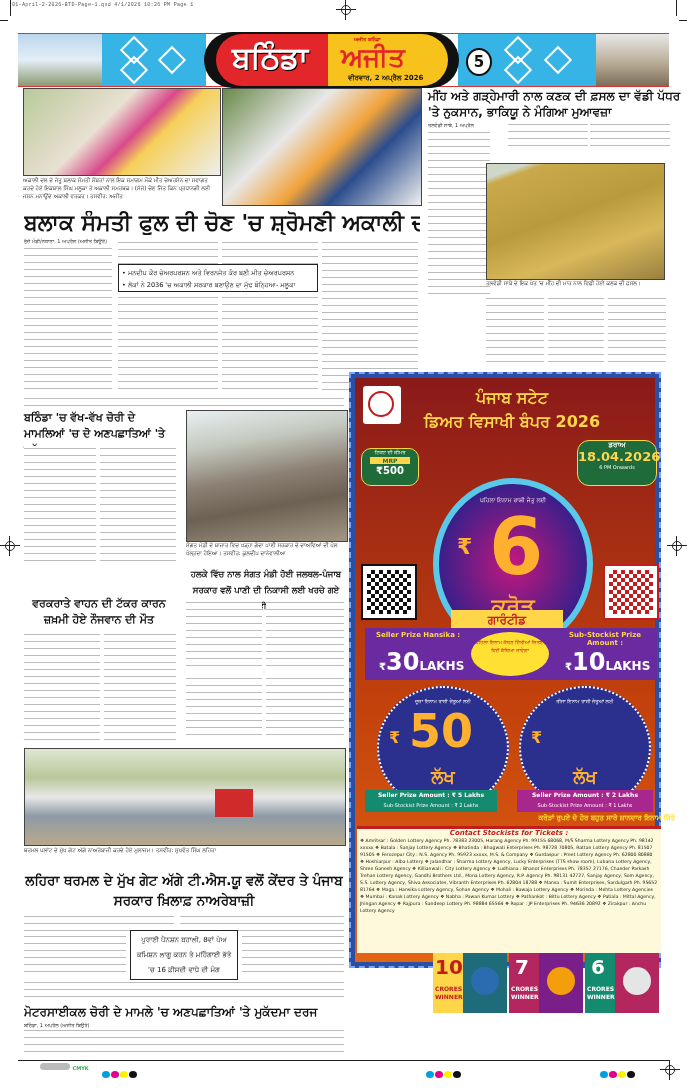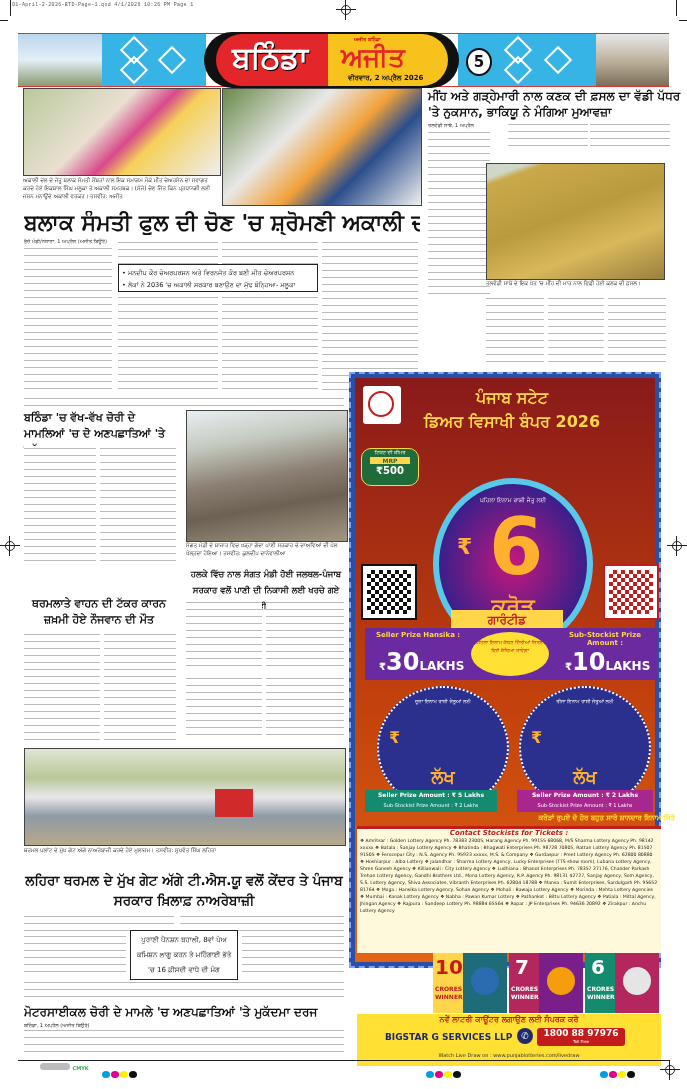--- a/index.html
+++ b/index.html
@@ -120,21 +120,21 @@
 <div class="abs col" style="left:24px;top:396px;width:320px;height:10px;"></div>
 <div class="abs headline" style="left:24px;top:410px;width:148px;font-size:11px;line-height:16px;">ਬਠਿੰਡਾ 'ਚ ਵੱਖ-ਵੱਖ ਚੋਰੀ ਦੇ ਮਾਮਲਿਆਂ 'ਚ ਦੋ ਅਣਪਛਾਤਿਆਂ 'ਤੇ ਮੁਕੱਦਮਾ ਦਰਜ</div>
 <div class="abs col" style="left:24px;top:446px;width:72px;height:120px;"></div>
 <div class="abs col" style="left:100px;top:446px;width:76px;height:120px;"></div>
 <div class="abs photo-box" style="left:186px;top:410px;width:160px;height:130px;background:linear-gradient(170deg,#e9eef2 0,#c4c9bf 25%,#8c8074 50%,#6d6154 70%,#a29683);"></div>
 <div class="abs caption" style="left:186px;top:541px;width:160px;height:16px;overflow:hidden;">ਸੰਗਤ ਮੰਡੀ ਦੇ ਬਾਜ਼ਾਰ ਵਿਚ ਖੜ੍ਹਾ ਗੰਦਾ ਪਾਣੀ ਸਰਕਾਰ ਦੇ ਦਾਅਵਿਆਂ ਦੀ ਪੋਲ ਖੋਲ੍ਹਦਾ ਹੋਇਆ। ਤਸਵੀਰ: ਕੁਲਦੀਪ ਦਾਨੇਵਾਲੀਆ</div>
 <div class="abs headline" style="left:186px;top:566px;width:160px;font-size:8.5px;line-height:16px;text-align:center;">ਹਲਕੇ ਵਿੱਚ ਨਾਲ ਸੰਗਤ ਮੰਡੀ ਹੋਈ ਜਲਥਲ-ਪੰਜਾਬ ਸਰਕਾਰ ਵਲੋਂ ਪਾਣੀ ਦੀ ਨਿਕਾਸੀ ਲਈ ਖਰਚੇ ਗਏ ਕਰੋੜਾਂ ਰੁਪਏ ਵੀ ਕੰਮ ਨਹੀਂ ਆਏ</div>
 <div class="abs col" style="left:186px;top:600px;width:76px;height:66px;"></div>
 <div class="abs col" style="left:266px;top:600px;width:78px;height:66px;"></div>
 
-<div class="abs headline" style="left:24px;top:596px;width:150px;font-size:11px;line-height:16px;text-align:center;">ਥਰਮਲਾਤੇ ਵਾਹਨ ਦੀ ਟੱਕਰ ਕਾਰਨ ਜ਼ਖ਼ਮੀ ਹੋਏ ਨੌਜਵਾਨ ਦੀ ਮੌਤ</div>
+<div class="abs headline" style="left:24px;top:596px;width:150px;font-size:11px;line-height:16px;text-align:center;">ਵਰਕਰਾਤੇ ਵਾਹਨ ਦੀ ਟੱਕਰ ਕਾਰਨ ਜ਼ਖ਼ਮੀ ਹੋਏ ਨੌਜਵਾਨ ਦੀ ਮੌਤ</div>
 <div class="abs col" style="left:24px;top:632px;width:76px;height:112px;"></div>
 <div class="abs col" style="left:104px;top:632px;width:72px;height:112px;"></div>
 <div class="abs col" style="left:186px;top:676px;width:76px;height:64px;"></div>
 <div class="abs col" style="left:266px;top:676px;width:78px;height:64px;"></div>
 
 <div class="abs photo-box" style="left:24px;top:748px;width:320px;height:96px;background:linear-gradient(180deg,#dfe6d2 0,#b9c79a 30%,#e8e8e8 50%,#8e9aa6 70%,#b9a98a);">
   <div style="position:absolute;left:190px;top:40px;width:38px;height:28px;background:#d02a2a;"></div>
 </div>
 <div class="abs caption" style="left:24px;top:846px;width:320px;height:14px;overflow:hidden;">ਥਰਮਲ ਪਲਾਂਟ ਦੇ ਮੁੱਖ ਗੇਟ ਅੱਗੇ ਨਾਅਰੇਬਾਜ਼ੀ ਕਰਦੇ ਹੋਏ ਮੁਲਾਜ਼ਮ। ਤਸਵੀਰ: ਸੁਖਵੰਤ ਸਿੰਘ ਲਹਿਰਾ</div>
 
@@ -156,20 +156,25 @@
       <div style="margin:5px;width:26px;height:26px;border:2px solid #c21c1c;border-radius:50%;box-sizing:border-box;"></div>
     </div>
     <div class="ad-title" style="top:10px;font-size:16px;">ਪੰਜਾਬ ਸਟੇਟ</div>
     <div class="ad-title" style="top:34px;font-size:16px;">ਡਿਅਰ ਵਿਸਾਖੀ ਬੰਪਰ 2026</div>
 
     <div style="position:absolute;left:6px;top:70px;width:56px;height:36px;background:#1f6b3a;border:1px solid #ffd54a;border-radius:10px;text-align:center;color:#fff;">
       <div style="font-size:5px;">ਟਿਕਟ ਦੀ ਕੀਮਤ</div>
       <div style="font-size:6px;background:#ffd54a;color:#1f6b3a;margin:1px 8px;font-weight:bold;">MRP</div>
       <div style="font-size:10px;font-weight:bold;">₹500</div>
     </div>
+    <div style="position:absolute;left:222px;top:62px;width:78px;height:44px;background:#1f6b3a;border:1px solid #ffd54a;border-radius:12px;text-align:center;color:#fff;">
+      <div style="font-size:7px;font-weight:bold;">ਡਰਾਅ</div>
+      <div style="font-size:13px;font-weight:bold;color:#ffd54a;">18.04.2026</div>
+      <div style="font-size:5px;">6 PM Onwards</div>
+    </div>
 
     <div class="circle">
       <div style="position:absolute;top:12px;width:100%;text-align:center;font-size:6px;color:#fff;">ਪਹਿਲਾ ਇਨਾਮ ਰਾਸ਼ੀ ਜੇਤੂ ਲਈ</div>
       <div style="position:absolute;left:18px;top:50px;font-size:22px;color:#ffb02e;font-weight:bold;">₹</div>
       <div class="bigno" style="left:50px;top:18px;font-size:78px;">6</div>
       <div class="bigno" style="left:0;width:100%;text-align:center;top:110px;font-size:22px;">ਕਰੋੜ</div>
     </div>
     <div style="position:absolute;left:6px;top:186px;width:52px;height:52px;background:#fff;border:2px solid #111;">
       <div style="margin:4px;width:44px;height:44px;background:repeating-conic-gradient(#111 0 25%,#fff 0 50%) 0 0/8px 8px;"></div>
     </div>
@@ -186,20 +191,21 @@
       <div style="position:absolute;left:106px;top:4px;width:78px;height:44px;border-radius:50%;background:#ffe033;color:#c21c1c;font-size:5px;text-align:center;line-height:8px;padding-top:6px;box-sizing:border-box;">ਪਹਿਲਾ ਇਨਾਮ ਕੱਢਣ ਦਿੱਤੀਆਂ ਜਿਤਣਾਂ ਵਿਚੋਂ ਕੱਢਿਆ ਜਾਵੇਗਾ</div>
       <div style="position:absolute;left:192px;top:3px;width:96px;text-align:center;color:#ffd54a;font-size:7px;font-weight:bold;">Sub-Stockist Prize Amount :</div>
       <div style="position:absolute;left:200px;top:20px;color:#fff;font-weight:bold;white-space:nowrap;">
         <span style="font-size:10px;">₹</span><span style="font-size:24px;">10</span><span style="font-size:12px;">LAKHS</span>
       </div>
     </div>
 
     <div class="burst" style="left:22px;top:308px;">
       <div style="position:absolute;top:10px;width:100%;text-align:center;font-size:5px;color:#fff;">ਦੂਜਾ ਇਨਾਮ ਰਾਸ਼ੀ ਜੇਤੂਆਂ ਲਈ</div>
       <div style="position:absolute;left:10px;top:40px;font-size:16px;color:#ffb02e;font-weight:bold;">₹</div>
+      <div class="bigno" style="left:30px;top:16px;font-size:46px;">50</div>
       <div class="bigno" style="left:0;width:100%;text-align:center;top:78px;font-size:18px;">ਲੱਖ</div>
     </div>
     <div class="burst" style="left:164px;top:308px;">
       <div style="position:absolute;top:10px;width:100%;text-align:center;font-size:5px;color:#fff;">ਤੀਜਾ ਇਨਾਮ ਰਾਸ਼ੀ ਜੇਤੂਆਂ ਲਈ</div>
       <div style="position:absolute;left:10px;top:40px;font-size:16px;color:#ffb02e;font-weight:bold;">₹</div>
       <div class="bigno" style="left:0;width:100%;text-align:center;top:78px;font-size:18px;">ਲੱਖ</div>
     </div>
 
     <div style="position:absolute;left:10px;top:412px;width:132px;height:22px;background:#148a6e;color:#fff;font-size:5px;text-align:center;line-height:10px;">
       <div style="font-size:6px;font-weight:bold;">Seller Prize Amount : ₹ 5 Lakhs</div>
@@ -236,30 +242,20 @@
       <div class="wcell" style="left:228px;background:linear-gradient(90deg,#148a6e 40%,#b3265e 40%);">
         <div style="position:absolute;left:6px;top:2px;color:#fff;font-weight:bold;font-size:20px;">6</div>
         <div style="position:absolute;left:2px;top:32px;color:#fff;font-size:6px;font-weight:bold;line-height:8px;">
             <div>CRORES</div>
             <div>WINNER</div>
           </div>
         <div style="position:absolute;left:38px;top:14px;width:28px;height:28px;border-radius:50%;background:#e5e5e5;"></div>
       </div>
     </div>
 
-    <div class="footerad">
-      <div style="position:absolute;top:1px;width:100%;text-align:center;color:#c21c1c;font-size:8px;font-weight:bold;">ਨਵੇਂ ਲਾਟਰੀ ਕਾਊਂਟਰ ਲਗਾਉਣ ਲਈ ਸੰਪਰਕ ਕਰੋ</div>
-      <div style="position:absolute;left:28px;top:18px;font-size:9px;font-weight:bold;color:#1f2a6b;">BIGSTAR G SERVICES LLP</div>
-      <div style="position:absolute;left:160px;top:14px;width:16px;height:16px;border-radius:50%;background:#1f2a6b;color:#fff;font-size:9px;text-align:center;line-height:16px;">✆</div>
-      <div style="position:absolute;left:180px;top:14px;width:88px;height:18px;background:#c21c1c;border-radius:3px;color:#fff;text-align:center;">
-        <div style="font-size:9px;font-weight:bold;line-height:11px;">1800 88 97976</div>
-        <div style="font-size:4px;line-height:6px;">Toll Free</div>
-      </div>
-      <div style="position:absolute;top:38px;width:100%;text-align:center;font-size:5px;color:#333;">Watch Live Draw on : www.punjablotteries.com/livedraw</div>
-    </div>
   </div>
 </div>
 
 <div class="abs" style="left:18px;top:1060px;width:651px;height:1px;background:#222;"></div>
 <div class="abs cmyk" style="left:40px;top:1063px;font-size:5px;">
   <span style="width:30px;background:#bbb;border-radius:4px;"></span>
   <b style="font-size:5px;color:#3a4;">CMYK</b>
 </div>
 <div class="abs cmyk" style="left:102px;top:1063px;"><span style="background:#00a0e0"></span><span style="background:#e0008a"></span><span style="background:#fff200"></span><span style="background:#111"></span></div>
 <div class="abs cmyk" style="left:426px;top:1063px;"><span style="background:#00a0e0"></span><span style="background:#e0008a"></span><span style="background:#fff200"></span><span style="background:#111"></span></div>

